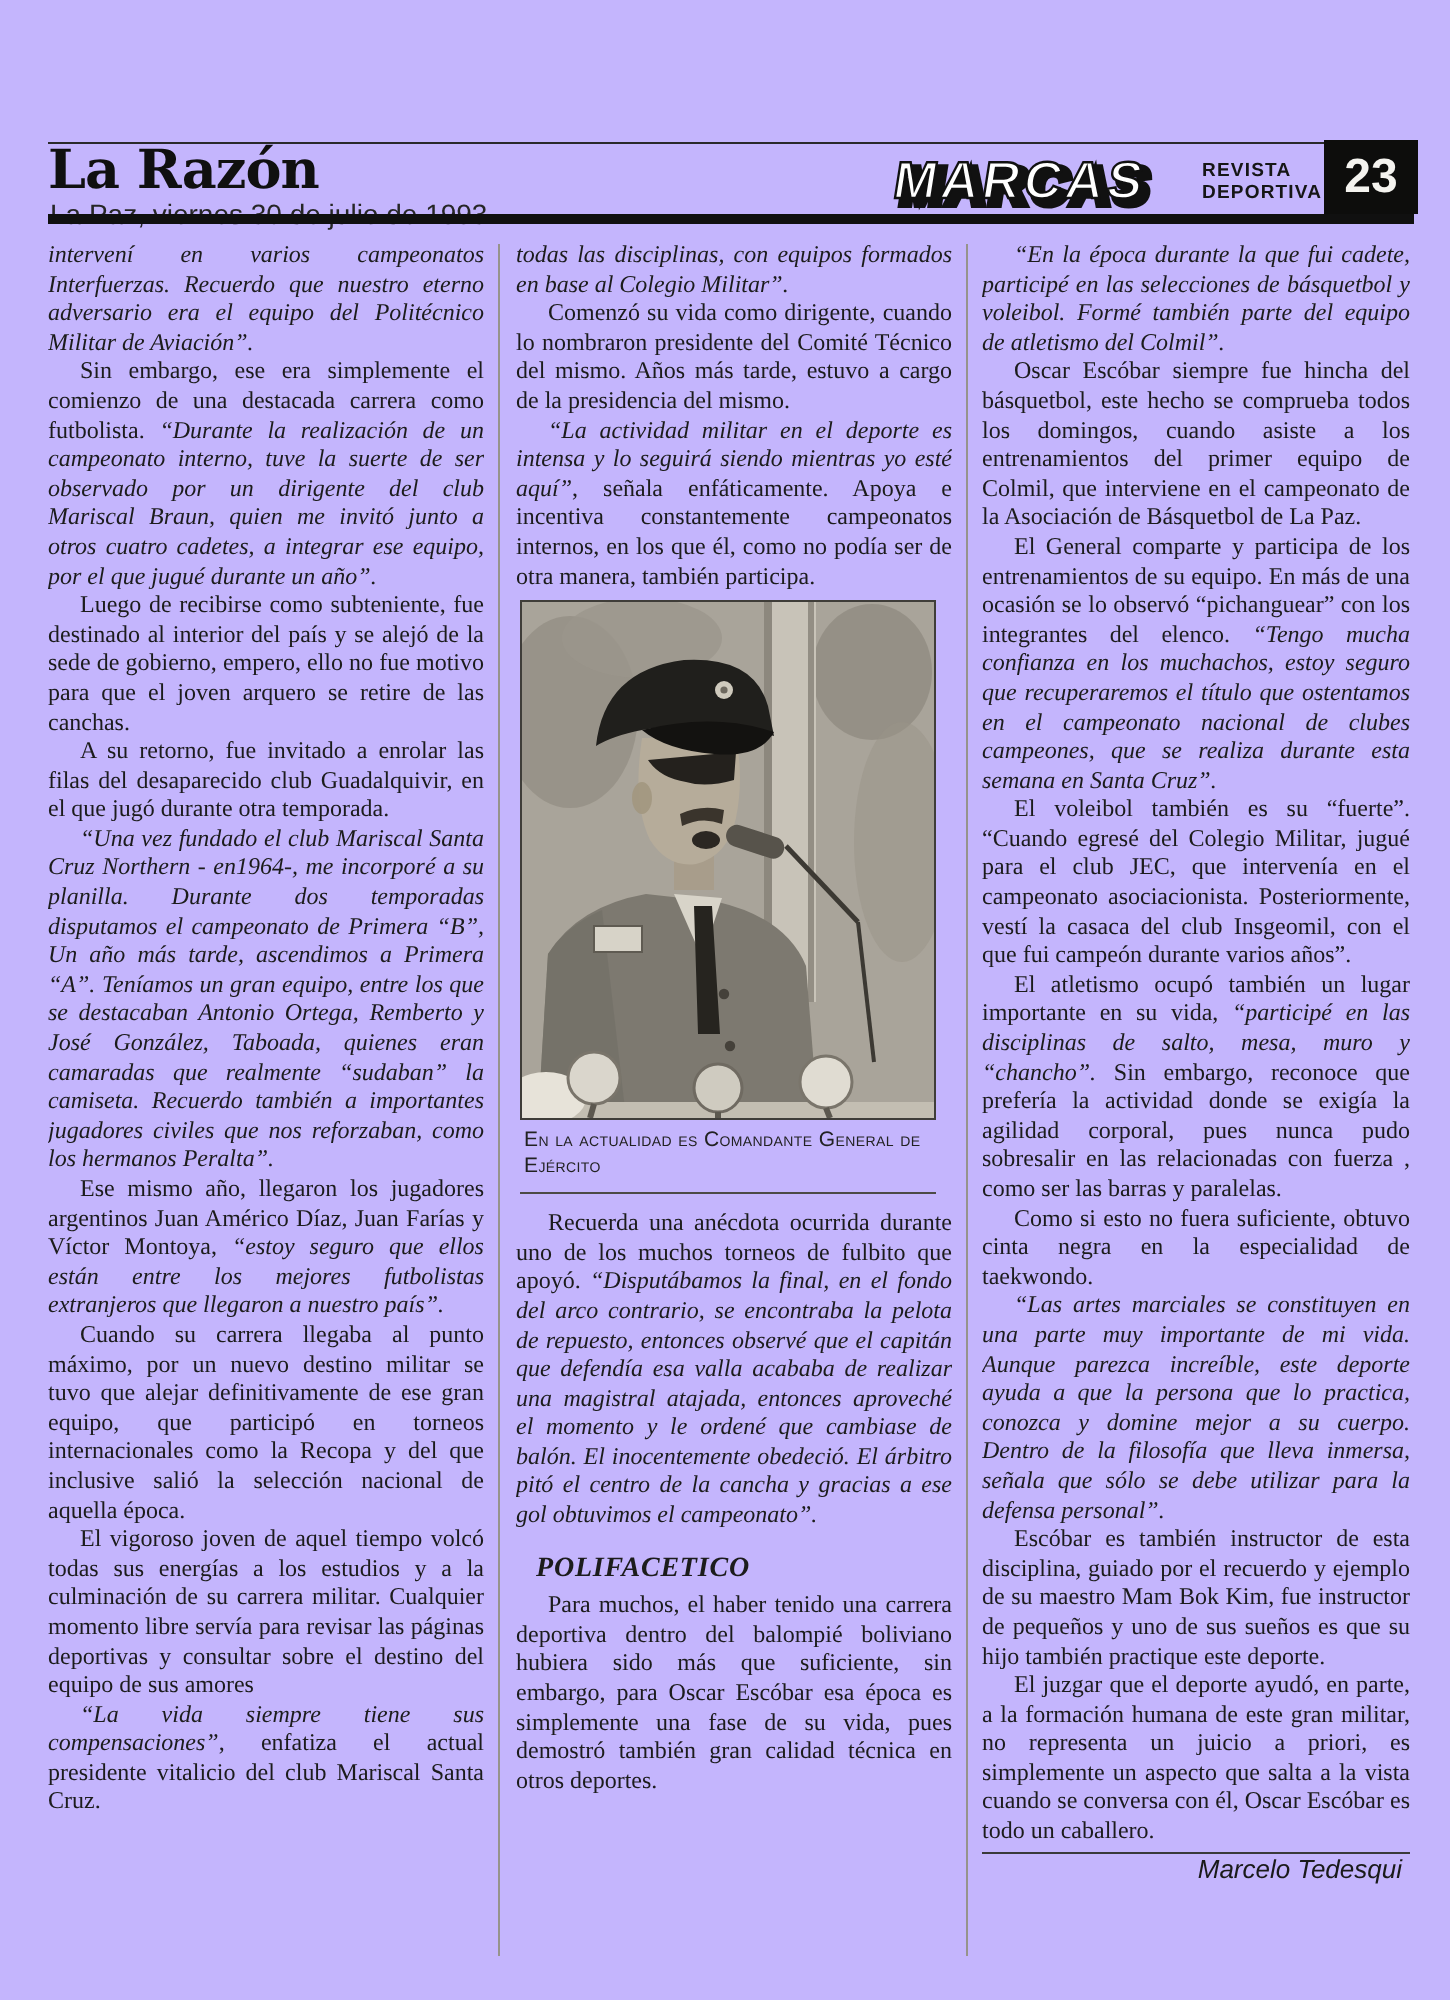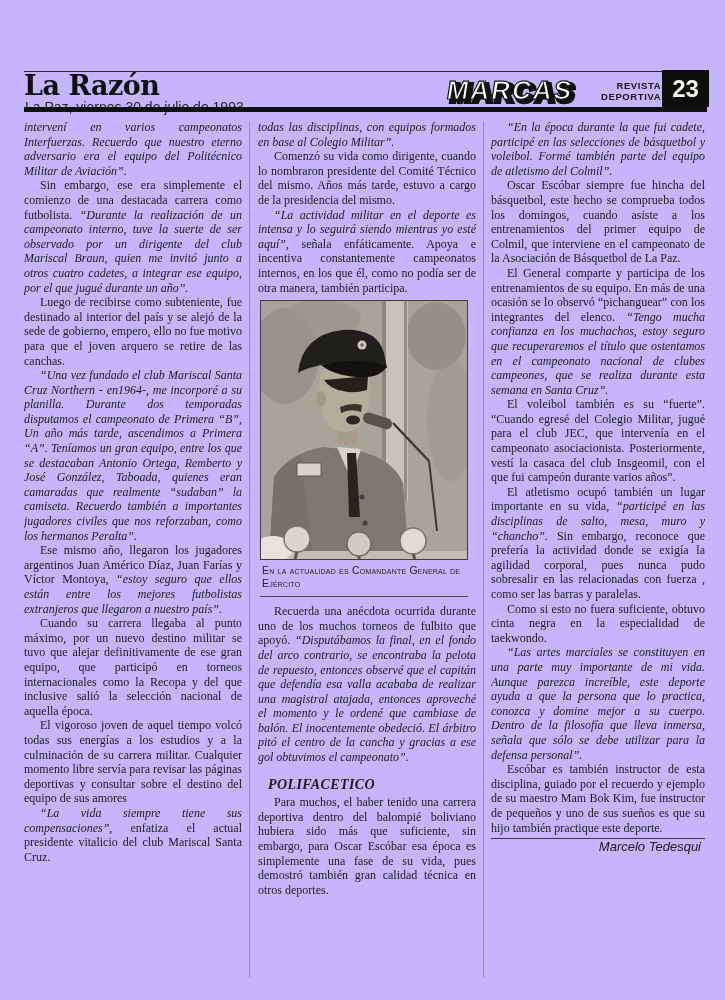--- a/index.html
+++ b/index.html
@@ -16,21 +16,21 @@
     letter-spacing:-0.5px; color:#101010;
   }
   .dateline {
     position:absolute; left:25px; top:99px;
     font-family:"Liberation Sans", sans-serif; font-size:14px; color:#262626;
   }
   .marcas-logo { position:absolute; left:438px; top:72px; }
   .revista {
     position:absolute; left:601px; top:80px;
     font-family:"Liberation Sans", sans-serif; font-weight:bold;
-    font-size:9.5px; line-height:11px; letter-spacing:0.6px; color:#161616;text-align:right;
+    font-size:9.5px; line-height:11px; letter-spacing:0.6px; color:#161616;
   }
   .page-number {
     position:absolute; right:16px; top:70px; width:47px; height:37px;
     background:#0d0d0c; color:#f4f3ef;
     font-family:"Liberation Sans", sans-serif; font-weight:bold; font-size:24px;
     display:flex; align-items:center; justify-content:center;
   }
   .rule-thick { position:absolute; left:24px; right:18px; top:107px; height:5px; background:#101010; }
 
   
@@ -94,20 +94,21 @@
   <div class="page-number">23</div>
   <div class="rule-thick"></div>
 
   <div class="vrule vrule-1"></div>
   <div class="vrule vrule-2"></div>
 
   <div class="col" id="col1">
       <p class="noindent"><span class="it">intervení en varios campeonatos Interfuerzas. Recuerdo que nuestro eterno adversario era el equipo del Politécnico Militar de Aviación”.</span></p>
       <p><span>Sin embargo, ese era simplemente el comienzo de una destacada carrera como futbolista. </span><span class="it">“Durante la realización de un campeonato interno, tuve la suerte de ser observado por un dirigente del club Mariscal Braun, quien me invitó junto a otros cuatro cadetes, a integrar ese equipo, por el que jugué durante un año”.</span></p>
       <p><span>Luego de recibirse como subteniente, fue destinado al interior del país y se alejó de la sede de gobierno, empero, ello no fue motivo para que el joven arquero se retire de las canchas.</span></p>
+      <p><span>A su retorno, fue invitado a enrolar las filas del desaparecido club Guadalquivir, en el que jugó durante otra temporada.</span></p>
       <p><span class="it">“Una vez fundado el club Mariscal Santa Cruz Northern - en1964-, me incorporé a su planilla. Durante dos temporadas disputamos el campeonato de Primera “B”, Un año más tarde, ascendimos a Primera “A”. Teníamos un gran equipo, entre los que se destacaban Antonio Ortega, Remberto y José González, Taboada, quienes eran camaradas que realmente “sudaban” la camiseta. Recuerdo también a importantes jugadores civiles que nos reforzaban, como los hermanos Peralta”.</span></p>
       <p><span>Ese mismo año, llegaron los jugadores argentinos Juan Américo Díaz, Juan Farías y Víctor Montoya, </span><span class="it">“estoy seguro que ellos están entre los mejores futbolistas extranjeros que llegaron a nuestro país”.</span></p>
       <p><span>Cuando su carrera llegaba al punto máximo, por un nuevo destino militar se tuvo que alejar definitivamente de ese gran equipo, que participó en torneos internacionales como la Recopa y del que inclusive salió la selección nacional de aquella época.</span></p>
       <p><span>El vigoroso joven de aquel tiempo volcó todas sus energías a los estudios y a la culminación de su carrera militar. Cualquier momento libre servía para revisar las páginas deportivas y consultar sobre el destino del equipo de sus amores</span></p>
       <p><span class="it">“La vida siempre tiene sus compensaciones”</span><span>, enfatiza el actual presidente vitalicio del club Mariscal Santa Cruz.</span></p>
     </div>
 
   <div class="col" id="col2">
     <div>
         <p class="noindent"><span class="it">todas las disciplinas, con equipos formados en base al Colegio Militar”.</span></p>
@@ -187,19 +188,20 @@
   <div class="col" id="col3">
     <div>
         <p><span class="it">“En la época durante la que fui cadete, participé en las selecciones de básquetbol y voleibol. Formé también parte del equipo de atletismo del Colmil”.</span></p>
         <p><span>Oscar Escóbar siempre fue hincha del básquetbol, este hecho se comprueba todos los domingos, cuando asiste a los entrenamientos del primer equipo de Colmil, que interviene en el campeonato de la Asociación de Básquetbol de La Paz.</span></p>
         <p><span>El General comparte y participa de los entrenamientos de su equipo. En más de una ocasión se lo observó “pichanguear” con los integrantes del elenco. </span><span class="it">“Tengo mucha confianza en los muchachos, estoy seguro que recuperaremos el título que ostentamos en el campeonato nacional de clubes campeones, que se realiza durante esta semana en Santa Cruz”.</span></p>
         <p><span>El voleibol también es su “fuerte”. “Cuando egresé del Colegio Militar, jugué para el club JEC, que intervenía en el campeonato asociacionista. Posteriormente, vestí la casaca del club Insgeomil, con el que fui campeón durante varios años”.</span></p>
         <p><span>El atletismo ocupó también un lugar importante en su vida, </span><span class="it">“participé en las disciplinas de salto, mesa, muro y “chancho”.</span><span> Sin embargo, reconoce que prefería la actividad donde se exigía la agilidad corporal, pues nunca pudo sobresalir en las relacionadas con fuerza , como ser las barras y paralelas.</span></p>
         <p><span>Como si esto no fuera suficiente, obtuvo cinta negra en la especialidad de taekwondo.</span></p>
         <p><span class="it">“Las artes marciales se constituyen en una parte muy importante de mi vida. Aunque parezca increíble, este deporte ayuda a que la persona que lo practica, conozca y domine mejor a su cuerpo. Dentro de la filosofía que lleva inmersa, señala que sólo se debe utilizar para la defensa personal”.</span></p>
         <p><span>Escóbar es también instructor de esta disciplina, guiado por el recuerdo y ejemplo de su maestro Mam Bok Kim, fue instructor de pequeños y uno de sus sueños es que su hijo también practique este deporte.</span></p>
+        <p><span>El juzgar que el deporte ayudó, en parte, a la formación humana de este gran militar, no representa un juicio a priori, es simplemente un aspecto que salta a la vista cuando se conversa con él, Oscar Escóbar es todo un caballero.</span></p>
       </div>
     <div class="byline-wrap">
       <span class="byline">Marcelo Tedesqui</span>
     </div>
   </div>
 
 </div>
 
 </body></html>

